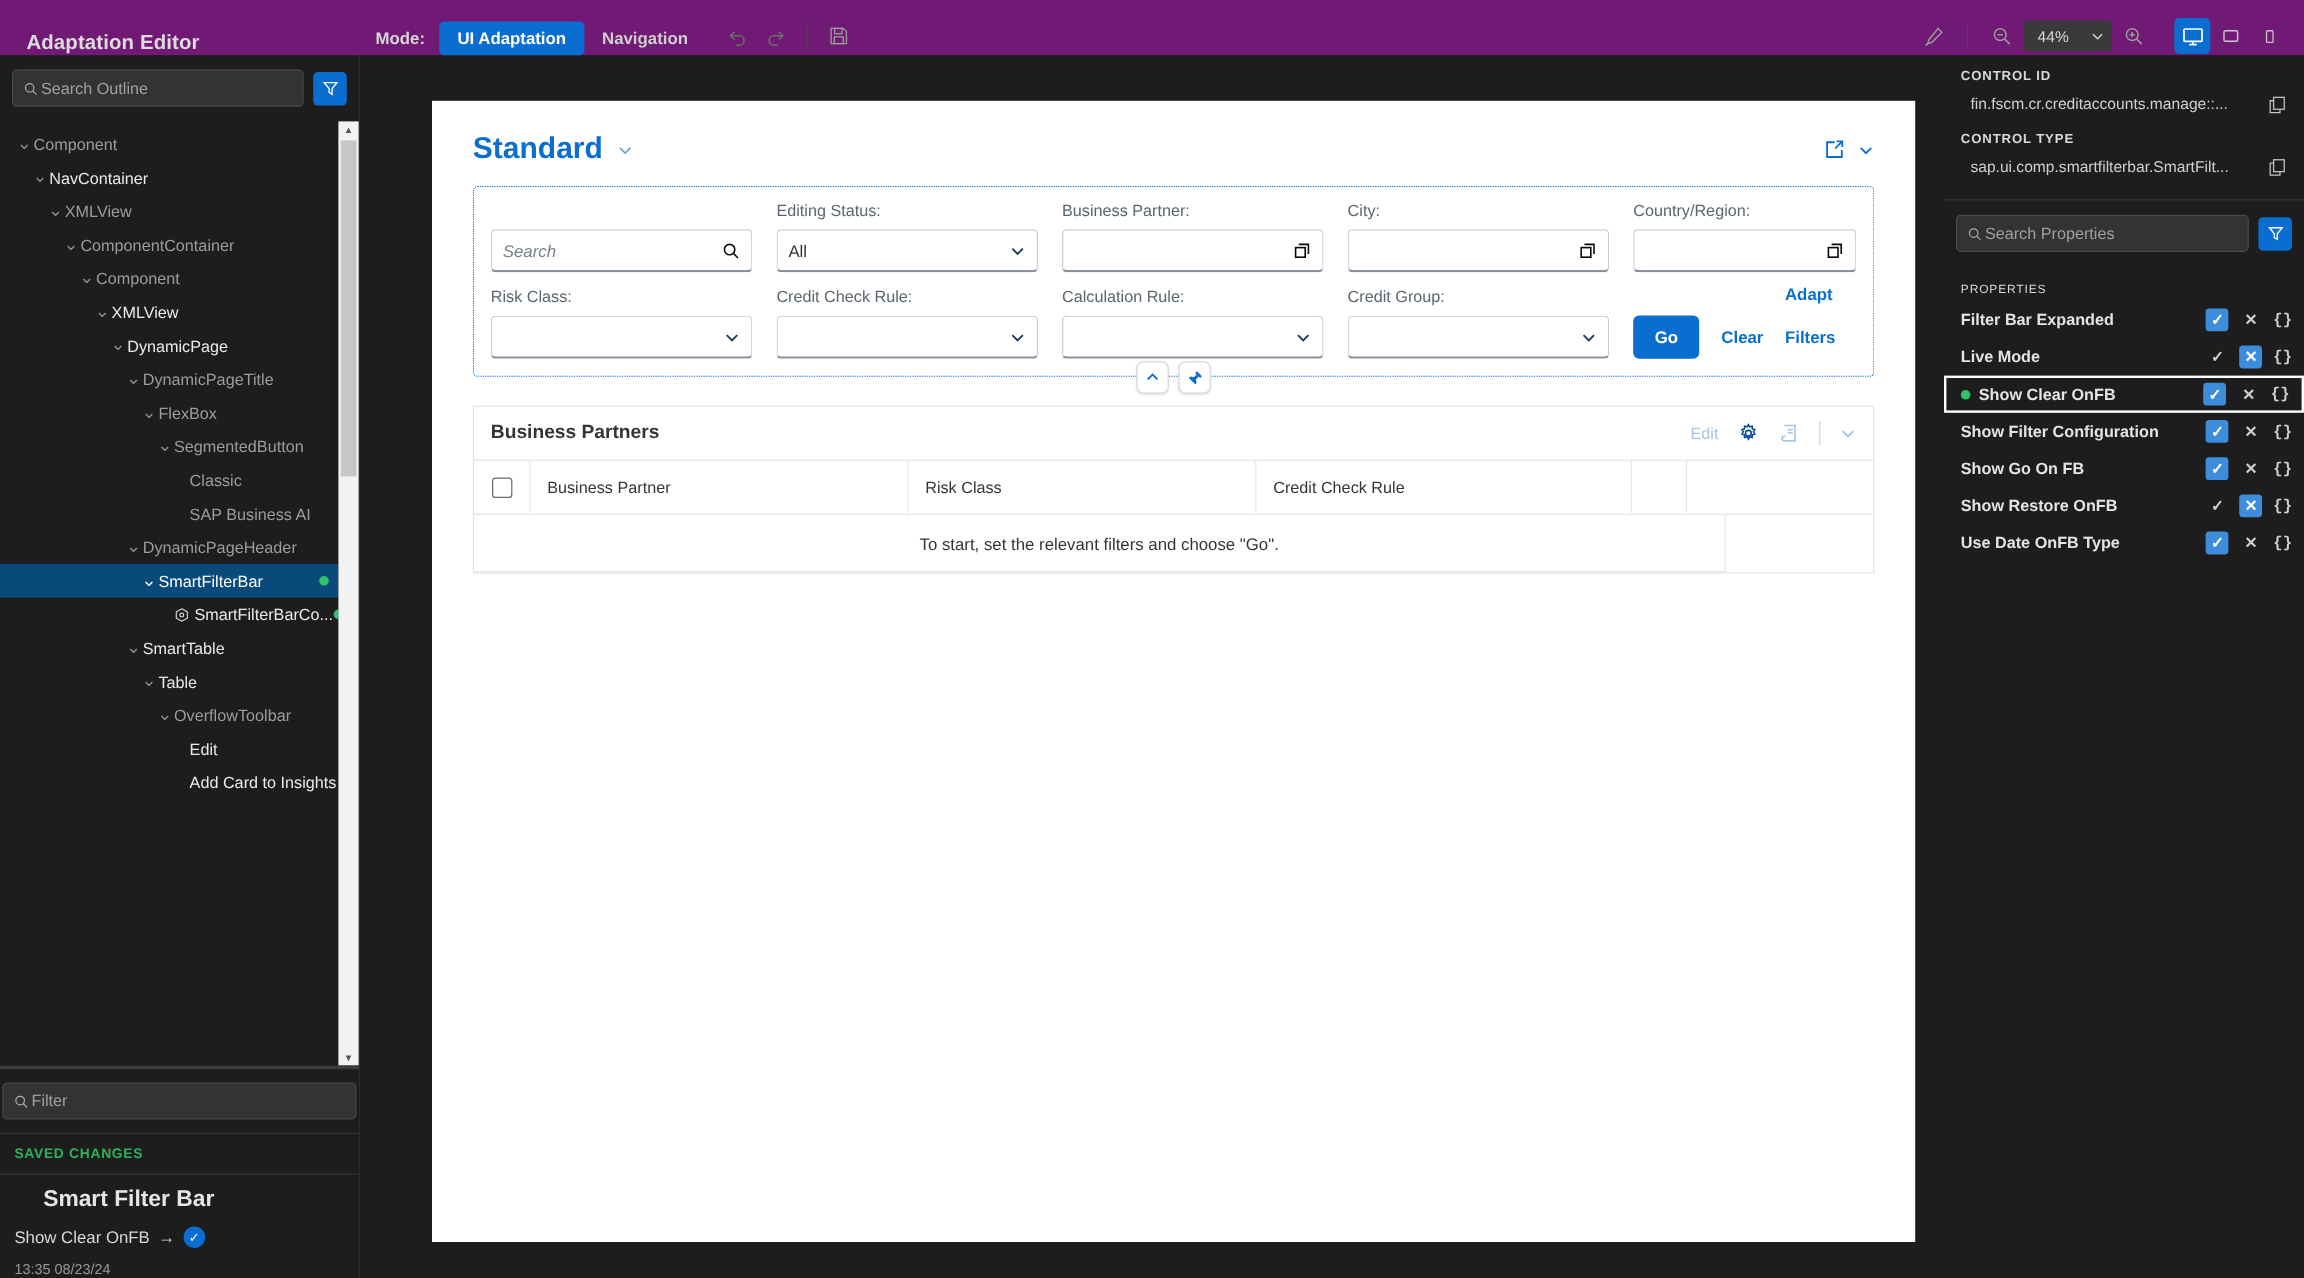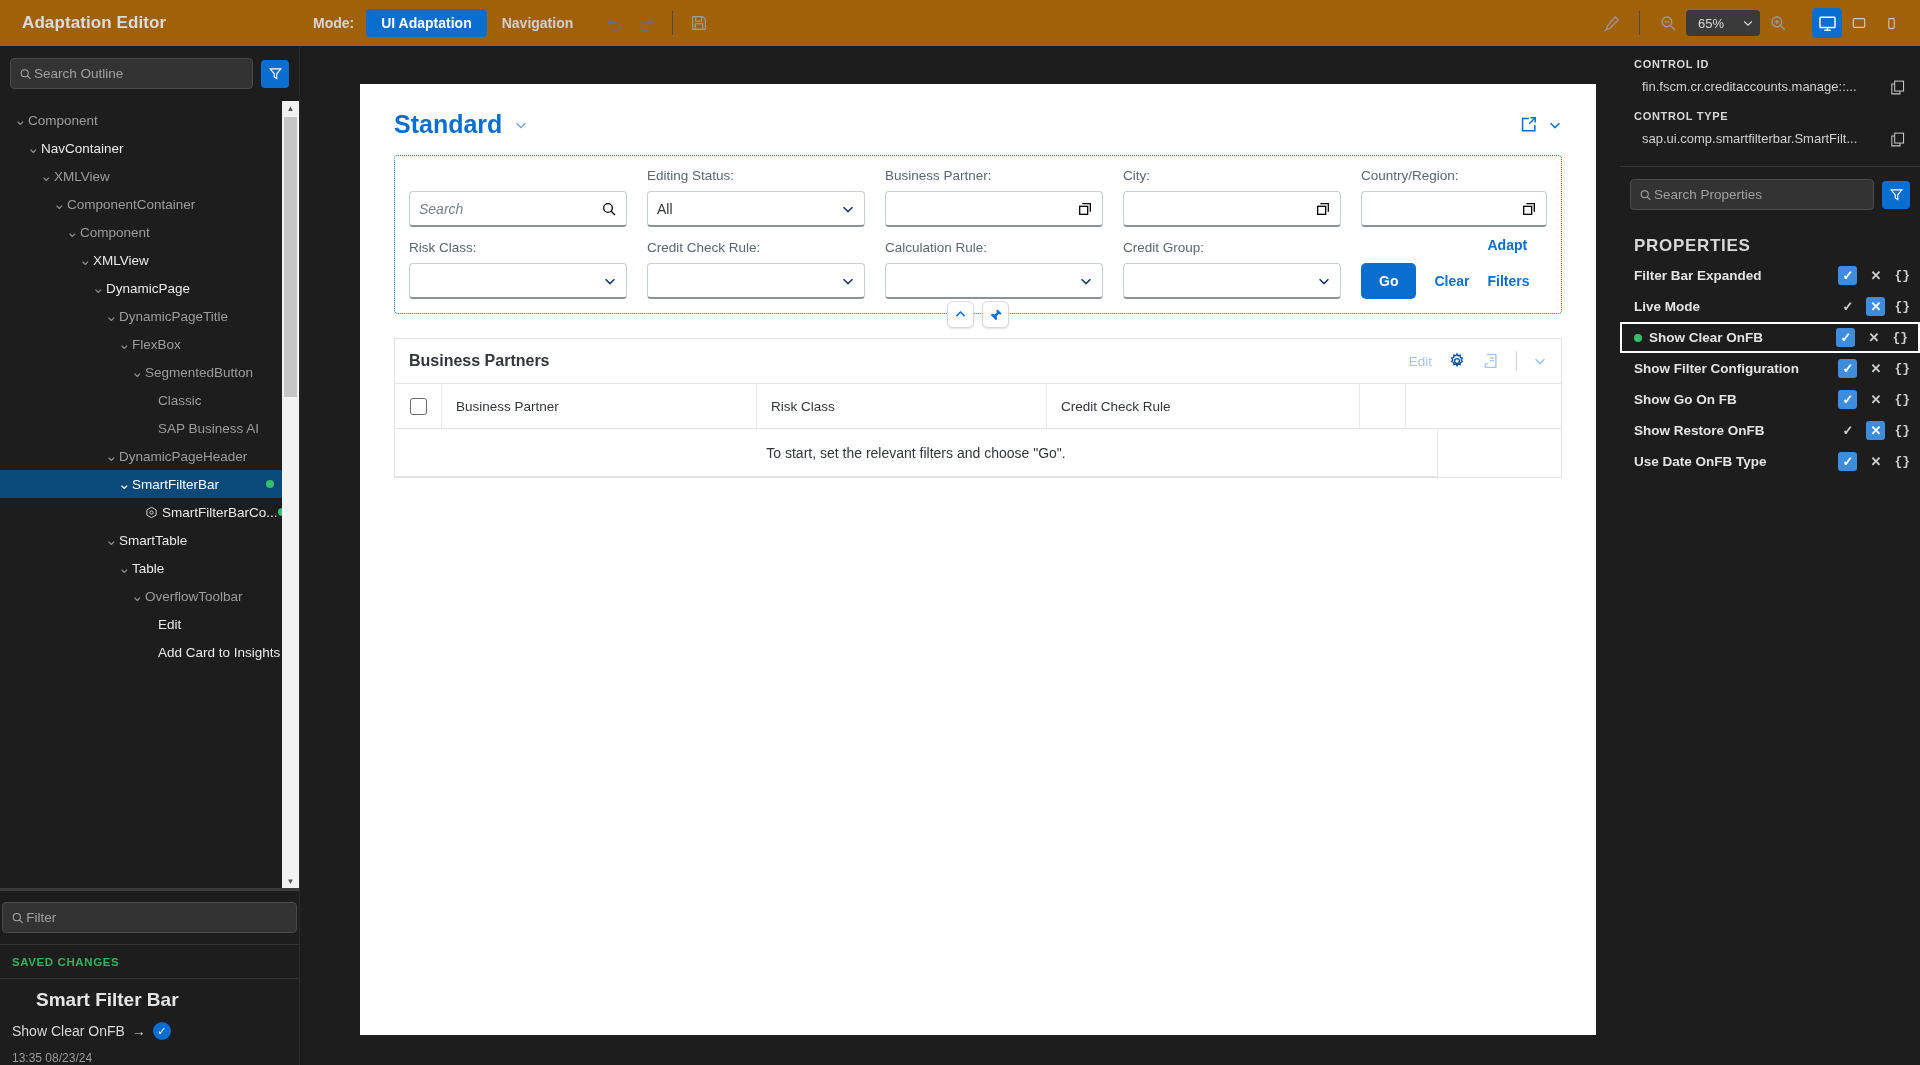--- a/index.html
+++ b/index.html
@@ -5,22 +5,22 @@
   * { box-sizing: border-box; margin: 0; padding: 0; }
   html, body {
     width: 1920px; height: 1065px;
     font-family: "Liberation Sans", sans-serif;
     background: #1d1d1d; overflow: hidden;
   }
   body { display: flex; flex-direction: column; }
 
   
   .topbar {
-    height: 46px; background: #a16207; color: #e8e8e8;
-    display: flex; align-items: center; flex: 0 0 46px;
+    height: 46px; background: #701a75; color: #e8e8e8;
+    display: flex; align-items: flex-end; flex: 0 0 46px;
     position: relative;
   }
   .app-title { font-size: 17px; font-weight: bold; color: #dcdcdc; margin-left: 22px; letter-spacing: .1px; }
   .mode-group { display: flex; align-items: center; position: absolute; left: 313px; }
   .mode-label { font-size: 14px; font-weight: bold; color: #d6d6d6; margin-right: 12px; }
   .seg-btn {
     font-size: 14px; font-weight: bold; color: #cfcfcf;
     padding: 7px 15px; border-radius: 4px; cursor: pointer;
     background: transparent; border: none; line-height: 1;
   }
@@ -173,21 +173,21 @@
   .right-panel {
     width: 300px; flex: 0 0 300px; background: #1d1d1d; color: #ddd;
     display: flex; flex-direction: column;
   }
   .rp-sec { padding: 12px 14px 0 14px; }
   .rp-label { font-size: 11px; font-weight: bold; letter-spacing: .7px; color: #d8d8d8; margin-bottom: 9px; }
   .rp-val-row { display: flex; align-items: flex-start; gap: 8px; padding-left: 8px; margin-bottom: 14px; }
   .rp-val { font-size: 13px; color: #d0d0d0; overflow: hidden; white-space: nowrap; text-overflow: ellipsis; flex: 1; }
   .copy-ic { color: #c3c3c3; cursor: pointer; display: flex; flex: 0 0 auto; }
   .rp-divider { height: 1px; background: #343434; margin-top: 4px; }
-  .props-head { font-size: 17px; font-weight: bold; letter-spacing: .7px; color: #d8d8d8; padding: 14px 14px 4px 14px; }
+  .props-head { font-size: 10px; font-weight: normal; letter-spacing: .7px; color: #d8d8d8; padding: 14px 14px 4px 14px; }
   .prop-row {
     height: 31px; display: flex; align-items: center; padding: 0 10px 0 14px;
     font-size: 13.5px; font-weight: bold; color: #e4e4e4; position: relative;
   }
   .prop-row.hl { border: 2px solid #ffffff; padding-left: 12px; }
   .prop-dot { width: 8px; height: 8px; border-radius: 50%; background: #30c26b; margin-right: 7px; flex: 0 0 8px; }
   .prop-ctrls { margin-left: auto; display: flex; align-items: center; gap: 9px; }
   .tgl {
     width: 19px; height: 19px; display: flex; align-items: center; justify-content: center;
     border-radius: 3px; cursor: pointer; color: #cfcfcf; font-size: 13px;
@@ -240,21 +240,21 @@
     </div>
     <div class="tb-sep"></div>
     <div class="ticon">
       <svg width="18" height="18" viewBox="0 0 24 24" fill="none" stroke="currentColor" stroke-width="1.7">
         <circle cx="10.5" cy="10.5" r="6.5"></circle>
           <path d="M15.5 15.5 L21 21"></path>
           <path d="M7.5 10.5 H13.5"></path>
       </svg>
     </div>
     <div class="zoom-box">
-      <span>65%</span>
+      <span>44%</span>
       <svg width="12" height="12" viewBox="0 0 16 16" fill="none" stroke="currentColor" stroke-width="1.6">
           <path d="M3 6 L8 11 L13 6"></path>
         </svg>
     </div>
     <div class="ticon">
       <svg width="18" height="18" viewBox="0 0 24 24" fill="none" stroke="currentColor" stroke-width="1.7">
         <circle cx="10.5" cy="10.5" r="6.5"></circle>
           <path d="M15.5 15.5 L21 21"></path>
           <path d="M7.5 10.5 H13.5"></path>
           <path d="M10.5 7.5 V13.5"></path>

